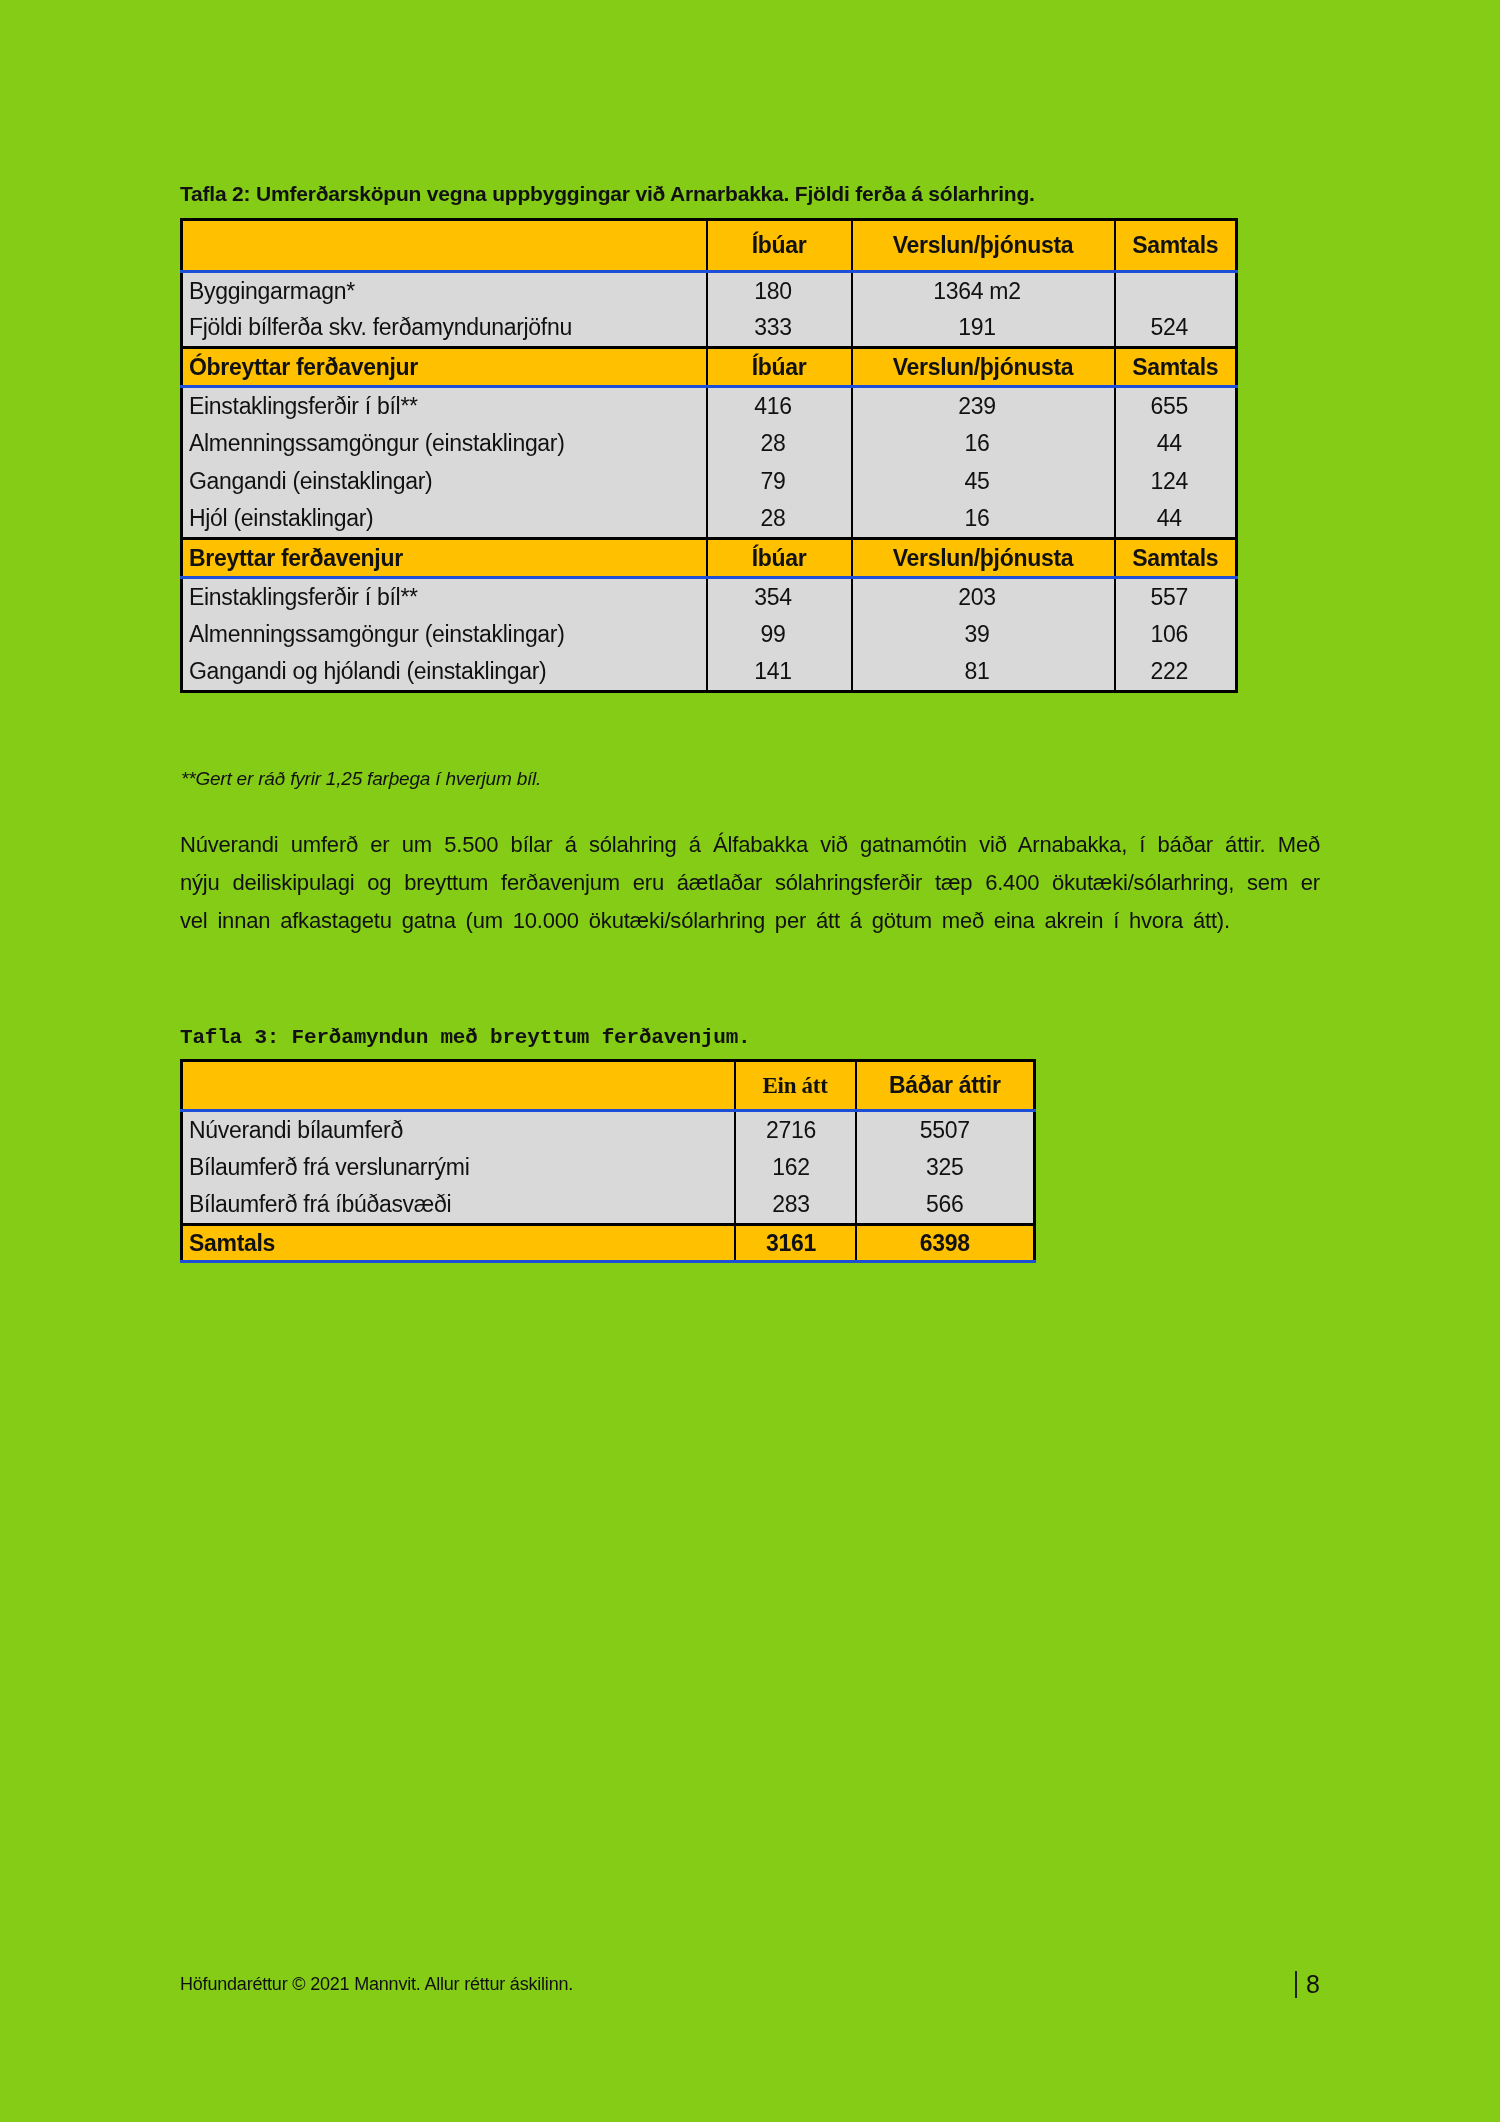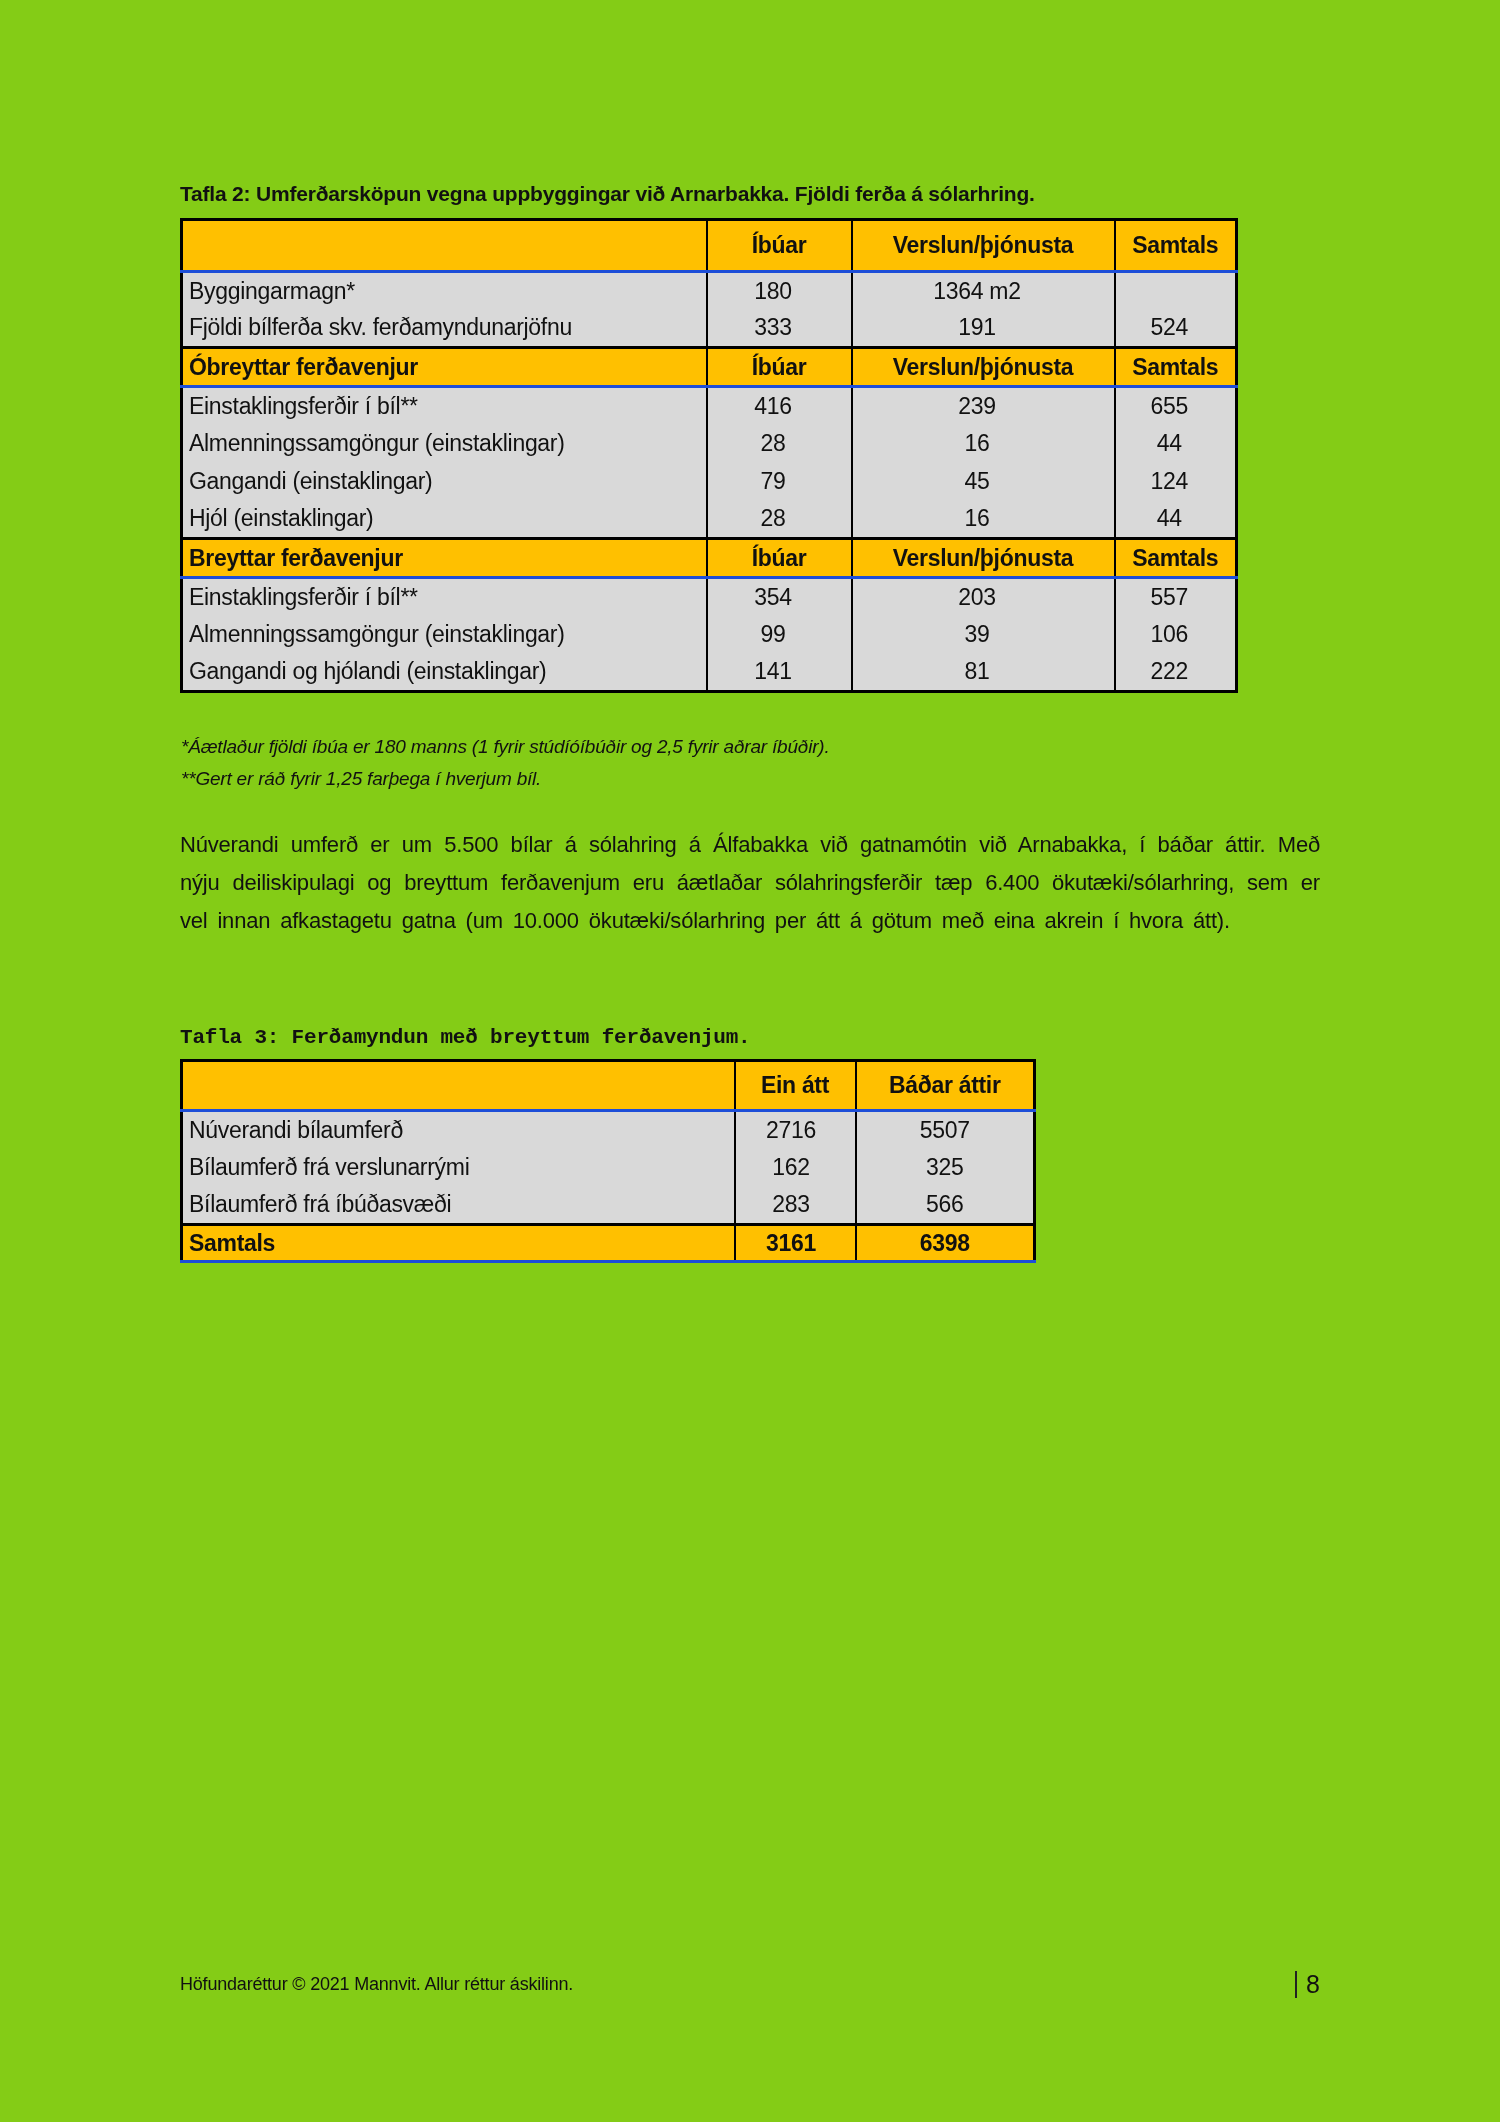--- a/index.html
+++ b/index.html
@@ -65,21 +65,21 @@
   
   #table2 td.c0 { text-align: left;  padding-left: 6px; }
   #table2 td.c1, #table2 td.c2, #table2 td.c3 { text-align: center; padding-right: 12px; }
   #table2 tr.yellow td.c1, #table2 tr.yellow td.c2, #table2 tr.yellow td.c3 {
     text-align: center; padding-right: 0;
   }
   
   #table3 td.c0 { text-align: left;  padding-left: 6px; }
   #table3 td.c1 { text-align: center; padding-right: 8px; }
   #table3 td.c2 { text-align: center; }
-  #table3 tr.hdr td.c1 { text-align: center; padding-right: 0; }
+  #table3 tr.hdr td.c1 { text-align: center; padding-right: 0; font-family: Liberation Serif, serif; }
 
   .footnote {
     position: absolute;
     left: 181px;
     margin: 0;
     font-size: 19px;
     font-style: italic;
     letter-spacing: -0.2px;
     white-space: nowrap;
   }
@@ -205,21 +205,20 @@
         </tr>
         <tr class="gray data">
           <td class="c0">Gangandi og hjólandi (einstaklingar)</td>
           <td class="c1">141</td>
           <td class="c2">81</td>
           <td class="c3">222</td>
         </tr>
       </tbody>
   </table>
 
-  <p class="footnote" id="fn1">*Áætlaður fjöldi íbúa er 180 manns (1 fyrir stúdíóíbúðir og 2,5 fyrir aðrar íbúðir).</p>
   <p class="footnote" id="fn2">**Gert er ráð fyrir 1,25 farþega í hverjum bíl.</p>
 
   <p class="body-par">Núverandi umferð er um 5.500 bílar á sólahring á Álfabakka við gatnamótin við Arnabakka, í báðar áttir. Með nýju deiliskipulagi og breyttum ferðavenjum eru áætlaðar sólahringsferðir tæp 6.400 ökutæki/sólarhring, sem er vel innan afkastagetu gatna (um 10.000 ökutæki/sólarhring per átt á götum með eina akrein í hvora átt).</p>
 
   <h2 class="tbl-title" id="t3-title">Tafla 3: Ferðamyndun með breyttum ferðavenjum.</h2>
 
   <table class="tbl" id="table3">
     <colgroup>
       <col style="width:553px">
         <col style="width:121px">

